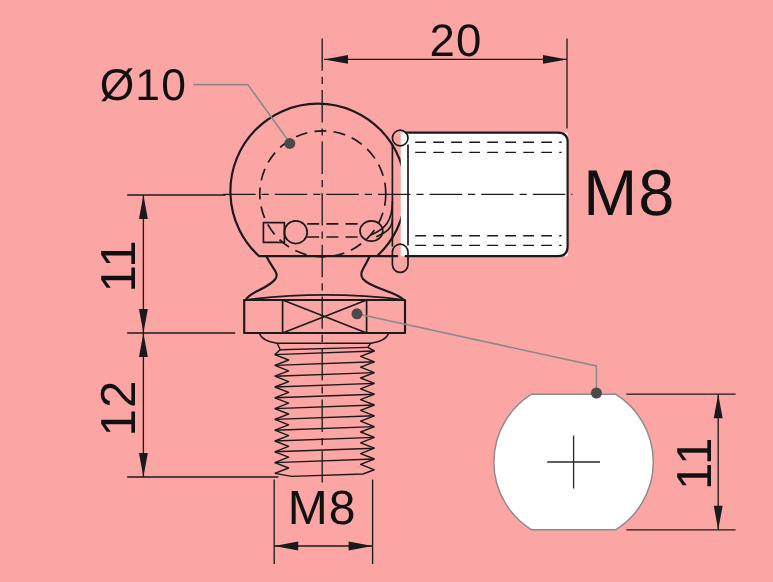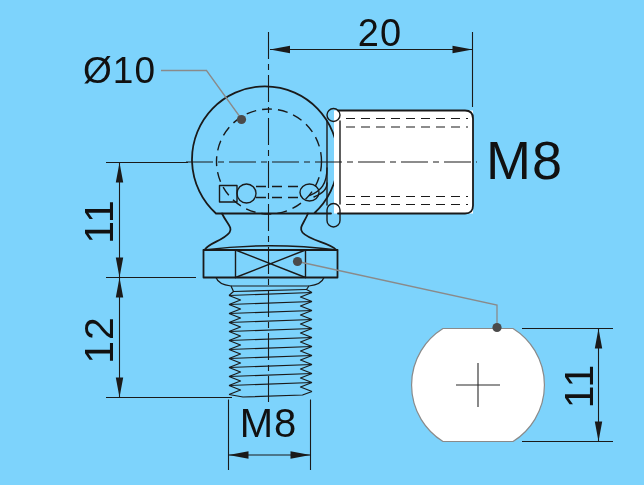--- a/index.html
+++ b/index.html
@@ -1,16 +1,16 @@
 <!DOCTYPE html>
 <html><head>
 <meta charset="utf-8">
 <style>
   html,body{margin:0;padding:0;background:#ffffff;}
-  .stage{position:relative;width:644px;height:485px;background:#7dd3fc;overflow:hidden;
+  .stage{position:relative;width:644px;height:485px;background:#fca5a5;overflow:hidden;
          font-family:"Liberation Sans", sans-serif;}
   svg{display:block;}
   
   .ln   {stroke:#1a1a1a;stroke-width:1.8;fill:none;stroke-linecap:round;stroke-linejoin:round;}
   .md   {stroke:#1a1a1a;stroke-width:1.4;fill:none;stroke-linecap:round;stroke-linejoin:round;}
   .wf   {fill:#ffffff;}
   
   .hid  {stroke:#1a1a1a;stroke-width:1.4;fill:none;stroke-dasharray:10 6;}
   .thrd {stroke:#1a1a1a;stroke-width:1.2;fill:none;stroke-dasharray:9 6;}
   

